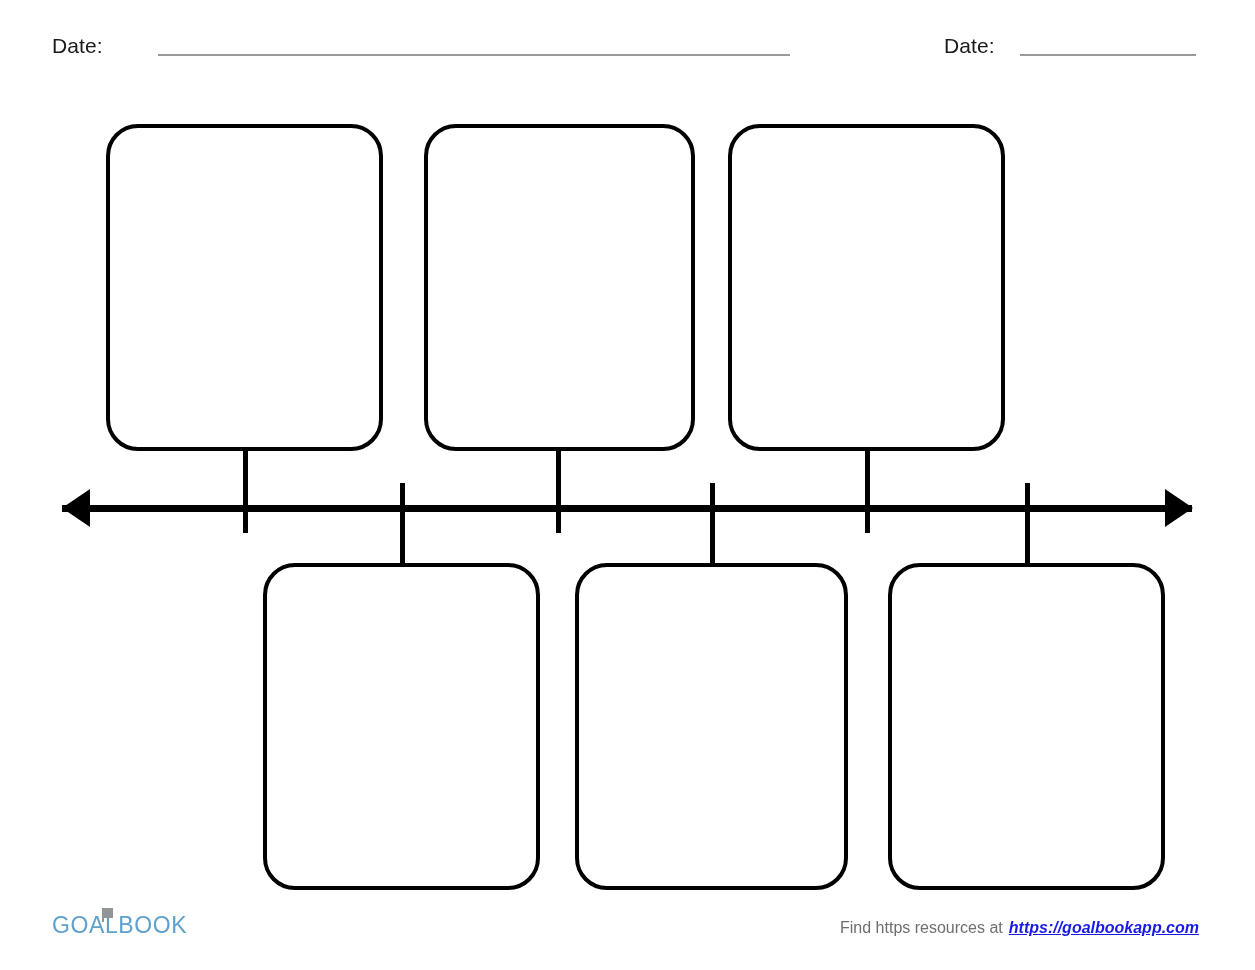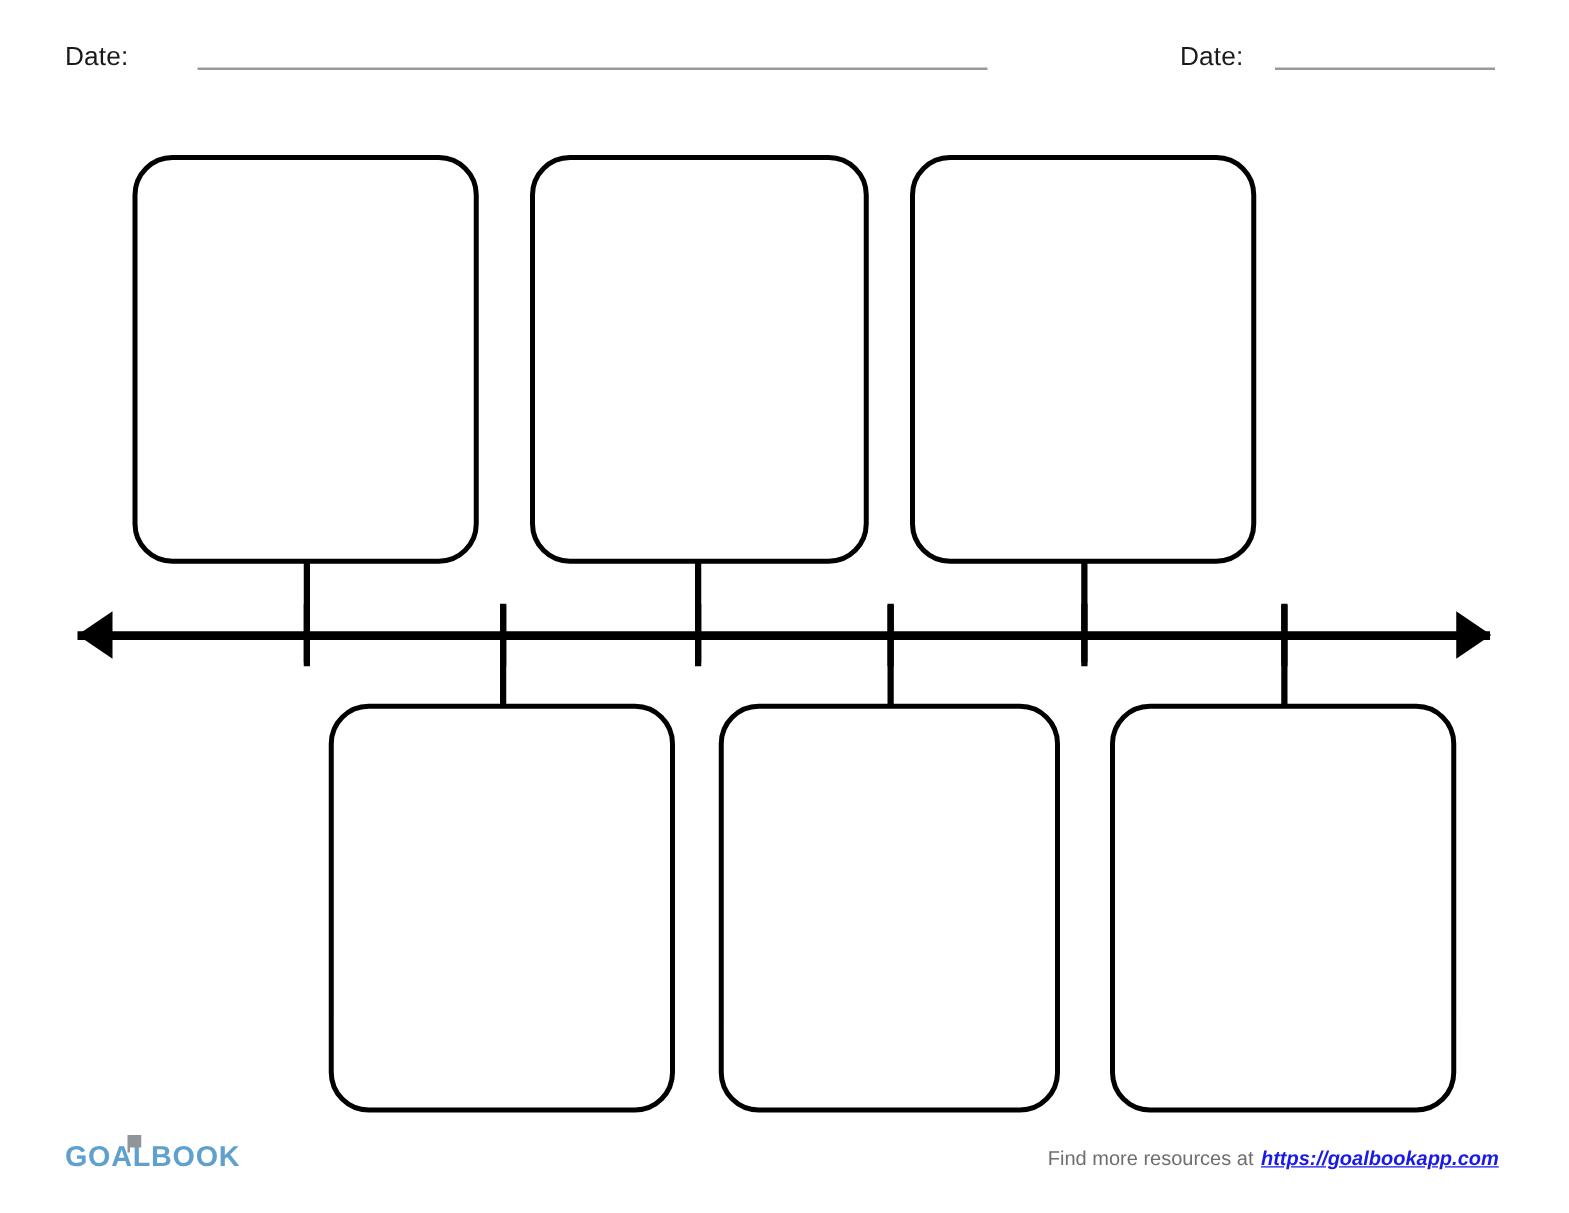--- a/index.html
+++ b/index.html
@@ -105,21 +105,21 @@
   
   #logo {
     position: absolute;
     left: 52px;
     top: 908px;
     height: 34px;
     color: #5fa0cc;
   }
   #logo-text {
     font-size: 23px;
-    font-weight: bold;
+    font-weight: normal;
     letter-spacing: 0.6px;
     line-height: 34px;
     color: #5fa0cc;
     white-space: nowrap;
   }
   #logo-flag {
     position: absolute;
     left: 52px;
     top: 0px;
     width: 9px;
@@ -194,16 +194,16 @@
     <div id="arrow-right" class="arrow-head"></div>
   </div>
 
   <div id="logo">
     <div id="logo-flagpole"></div>
     <div id="logo-flag"></div>
     <div id="logo-text">GOALBOOK</div>
   </div>
 
   <div id="footer-note">
-    <span>Find more resources at</span><a id="footer-link" href="#">https://goalbookapp.com</a>
+    <span>Find https resources at</span><a id="footer-link" href="#">https://goalbookapp.com</a>
   </div>
 
 </div>
 
 </body></html>

